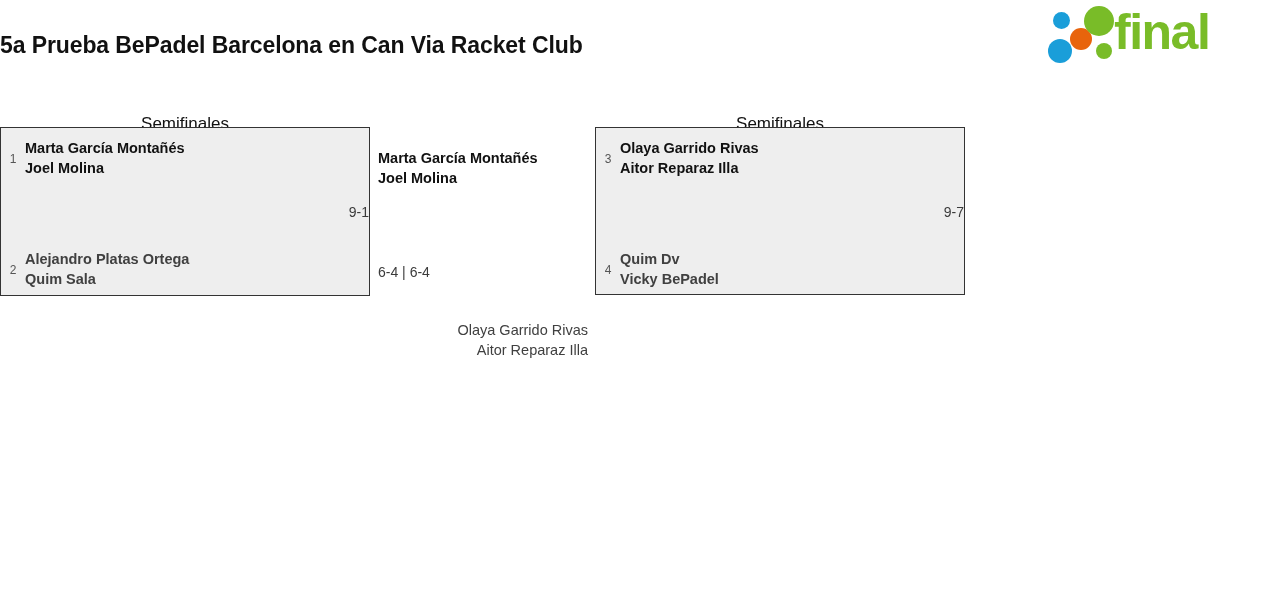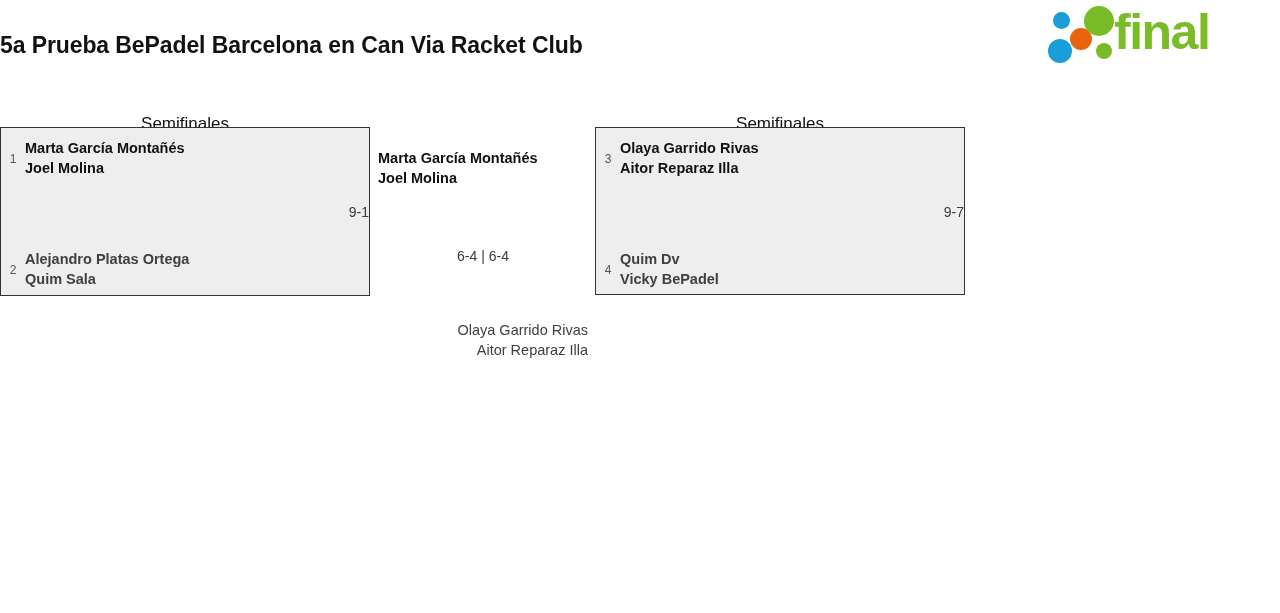--- a/index.html
+++ b/index.html
@@ -160,24 +160,24 @@
   }
   .final-runnerup {
     top: 194px;
     left: 0;
     text-align: right;
     font-weight: normal;
     color: #404040;
   }
   .final-score {
     position: absolute;
-    top: 120px;
+    top: 136px;
     left: 0;
     width: 210px;
-    text-align: center;
+    text-align: left;
     font-size: 14px;
     line-height: 18px;
     color: #3b3b3b;
   }
 </style>
 </head>
 <body>
 
 <div class="header">
 

